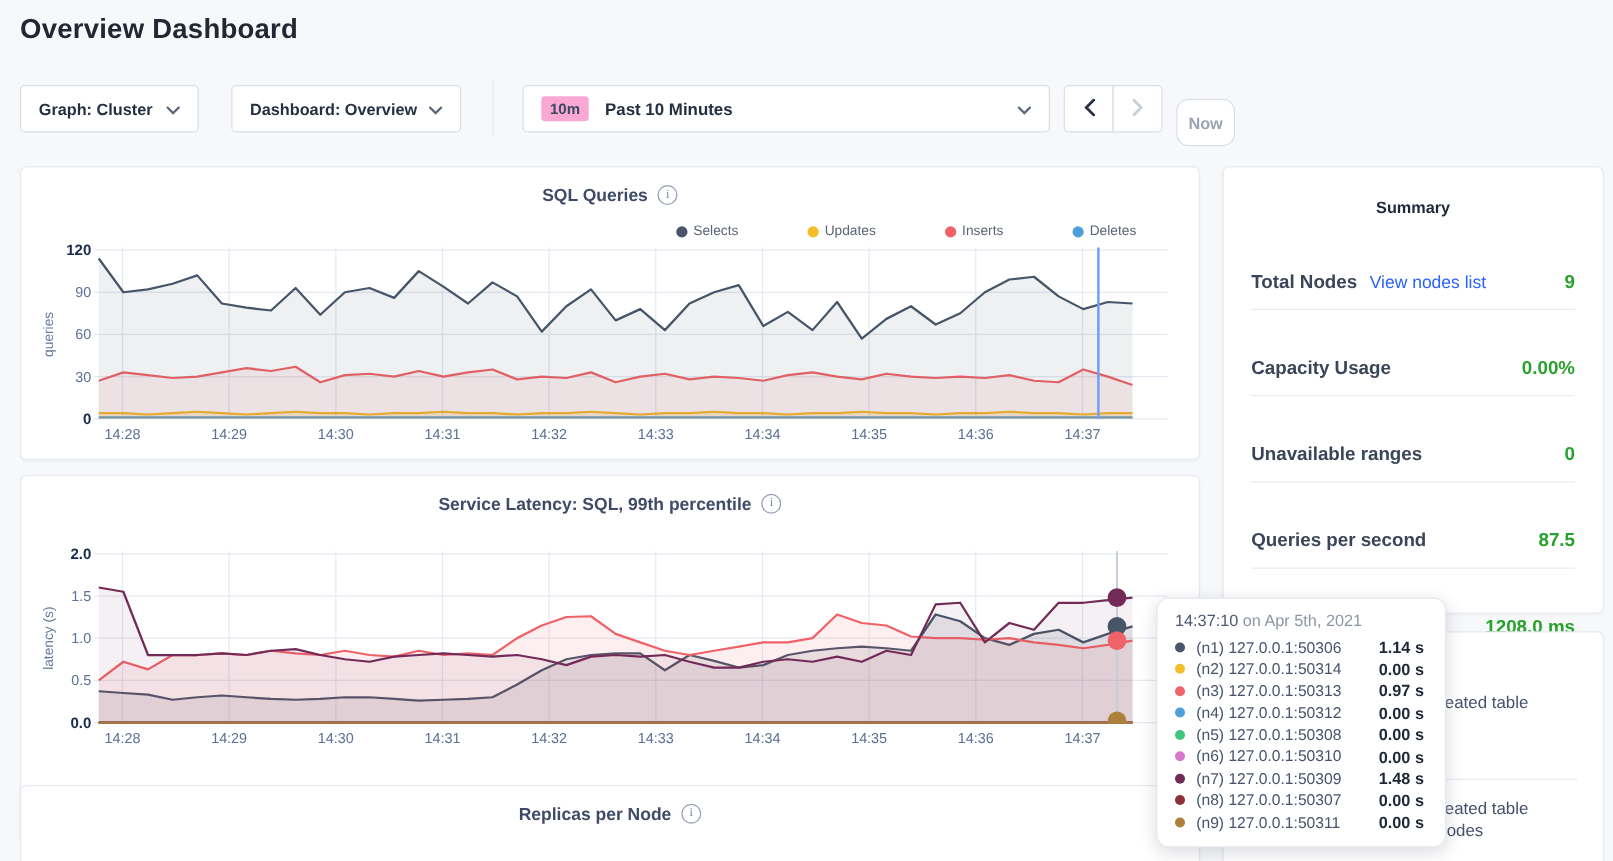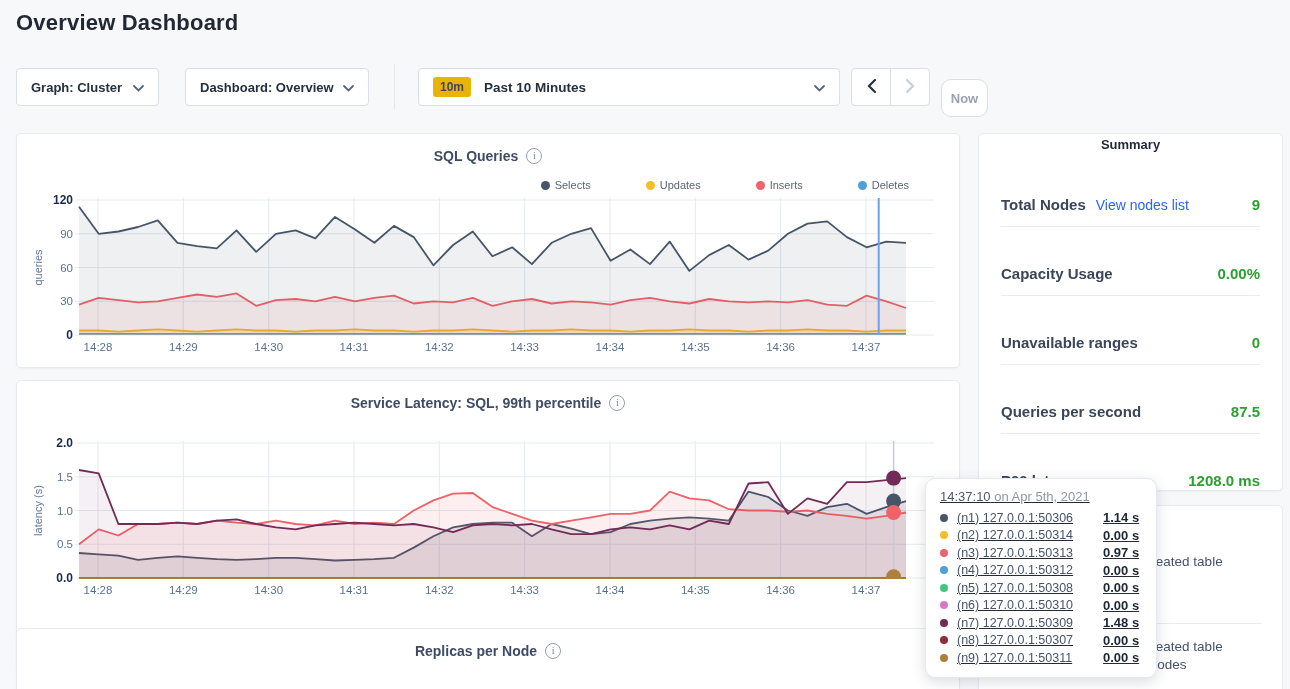--- a/index.html
+++ b/index.html
@@ -7,21 +7,21 @@
         font-family:"Liberation Sans",sans-serif;color:#242b35;}
   h1.title{position:absolute;left:16px;top:10px;margin:0;font-size:22px;font-weight:600;color:#222833;letter-spacing:.2px;}
 
   
   .btn{box-sizing:border-box;height:38px;background:#fff;border:1px solid #d9dee7;border-radius:4px;
        display:flex;align-items:center;font-size:13px;font-weight:bold;color:#242f42;cursor:pointer;}
   .dd1{position:absolute;left:16px;top:68px;width:143px;padding:0 14px;justify-content:space-between;}
   .dd2{position:absolute;left:185px;top:68px;width:184px;padding:0 14px;justify-content:space-between;}
   .vdiv{position:absolute;left:394px;top:64px;width:1px;height:45px;background:#e3e7ee;}
   .time-select{position:absolute;left:418px;top:68px;width:422px;padding:0 14px;}
-  .badge{background:#eab308;border-radius:3px;padding:3px 7px;font-size:12px;font-weight:bold;color:#3c4860;}
+  .badge{background:#f9a8d4;border-radius:3px;padding:3px 7px;font-size:12px;font-weight:bold;color:#3c4860;}
   .time-label{margin-left:13px;font-size:13.5px;}
   .time-select .chev{margin-left:auto;}
   .arrow-group{position:absolute;left:851px;top:68px;display:flex;}
   .arrow-btn{box-sizing:border-box;width:40px;height:38px;background:#fff;border:1px solid #d9dee7;
              display:flex;align-items:center;justify-content:center;cursor:pointer;}
   .arrow-btn.prev{border-radius:4px 0 0 4px;}
   .arrow-btn.next{border-radius:0 4px 4px 0;margin-left:-1px;}
   .now-btn{position:absolute;left:941px;top:79px;width:47px;justify-content:center;color:#9aa3b1;border-radius:10px;}
 
   
@@ -42,39 +42,39 @@
   .dot{width:9px;height:9px;border-radius:50%;flex:0 0 auto;}
   .chart-svg{position:absolute;left:12px;}
   #card-sql .chart-svg{top:56px;}
   #card-lat .chart-svg{top:52px;}
   .chart-svg text{font-family:"Liberation Sans",sans-serif;}
   .tk{fill:#5b7194;font-size:11.5px;}
   .tkb{fill:#182a4e;font-size:12px;font-weight:bold;}
   .yl{fill:#64789a;font-size:11px;}
 
   
-  .sum-title{margin-top:3px;text-align:center;font-weight:bold;font-size:13px;color:#1f2839;}
+  .sum-title{margin-top:24px;text-align:center;font-weight:bold;font-size:13px;color:#1f2839;}
   .sum-body{padding:6px 22px 0;}
   .sum-row{padding:15px 0 13px;border-bottom:1px solid #e9ecf1;}
   .sum-row:last-child{border-bottom:none;}
   .sum-head{display:flex;align-items:baseline;}
   .sum-label{font-size:15px;font-weight:bold;color:#3a4558;margin-top:23px;}
   .sum-link{margin-left:10px;font-size:14px;font-weight:normal;color:#2962ff;text-decoration:none;cursor:pointer;}
   .sum-val{margin-left:auto;font-size:15px;font-weight:bold;color:#2aa12e;}
   .sum-desc{margin-top:8px;font-size:12.5px;color:#5d6a7d;line-height:1.5;}
 
   
   .events-title{margin-top:18px;text-align:center;font-weight:bold;font-size:13px;color:#1f2839;}
   .event-item{padding:0 20px;margin-top:14px;font-size:13.5px;color:#46506b;line-height:18px;}
   .event-div{border-top:1px solid #e9ecf1;margin:34px 20px 0;}
 
   
   .tooltip{position:absolute;left:925px;top:478px;width:232px;box-sizing:border-box;background:#fff;
            border:1px solid #e5e8ee;border-radius:10px;box-shadow:0 4px 14px rgba(35,45,65,.16);
-           padding:10px 14px 10px;z-index:30;text-decoration:underline;}
+           padding:10px 14px 10px;z-index:30;}
   .tt-title{font-size:13px;color:#4c5870;margin-bottom:5px;}
   .tt-date{color:#8d97a6;}
   .tt-row{display:flex;align-items:center;height:17.5px;font-size:12.5px;color:#46536b;}
   .tt-row .dot{width:8px;height:8px;margin-right:9px;}
   .tt-label{width:146px;}
   .tt-val{font-weight:bold;color:#1e2736;font-size:13px;}
 </style>
 </head>
 <body>
 

